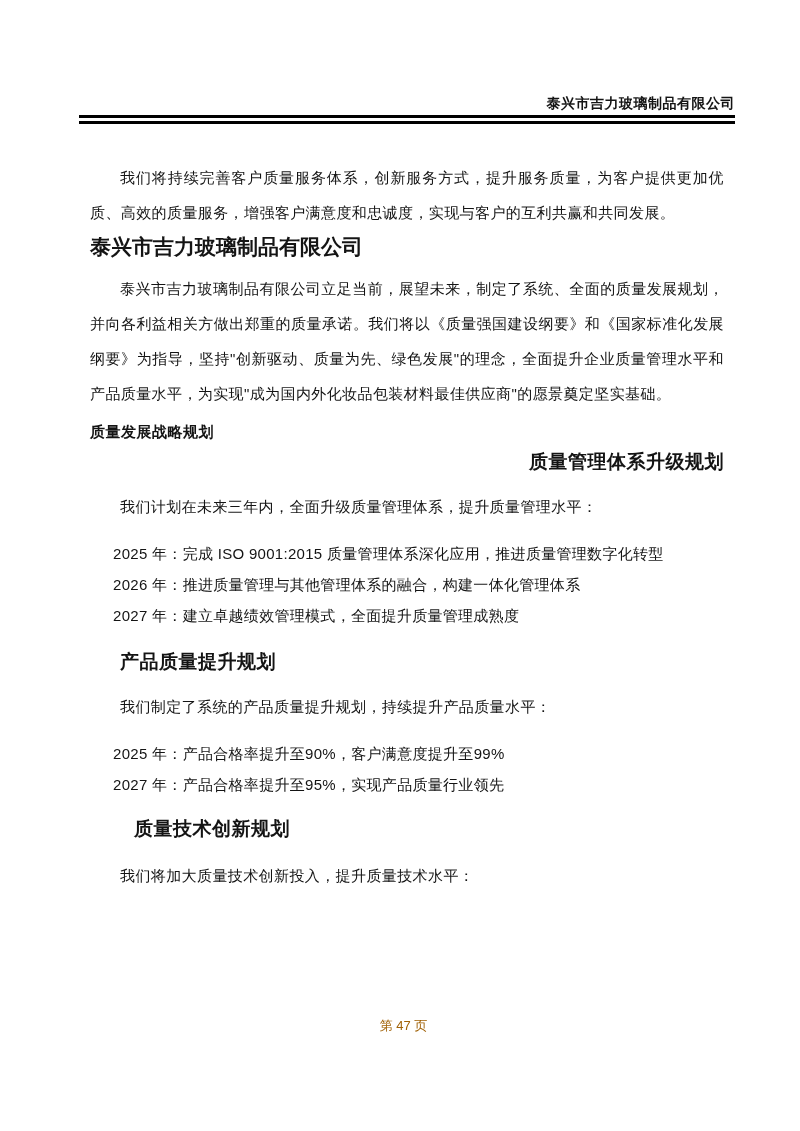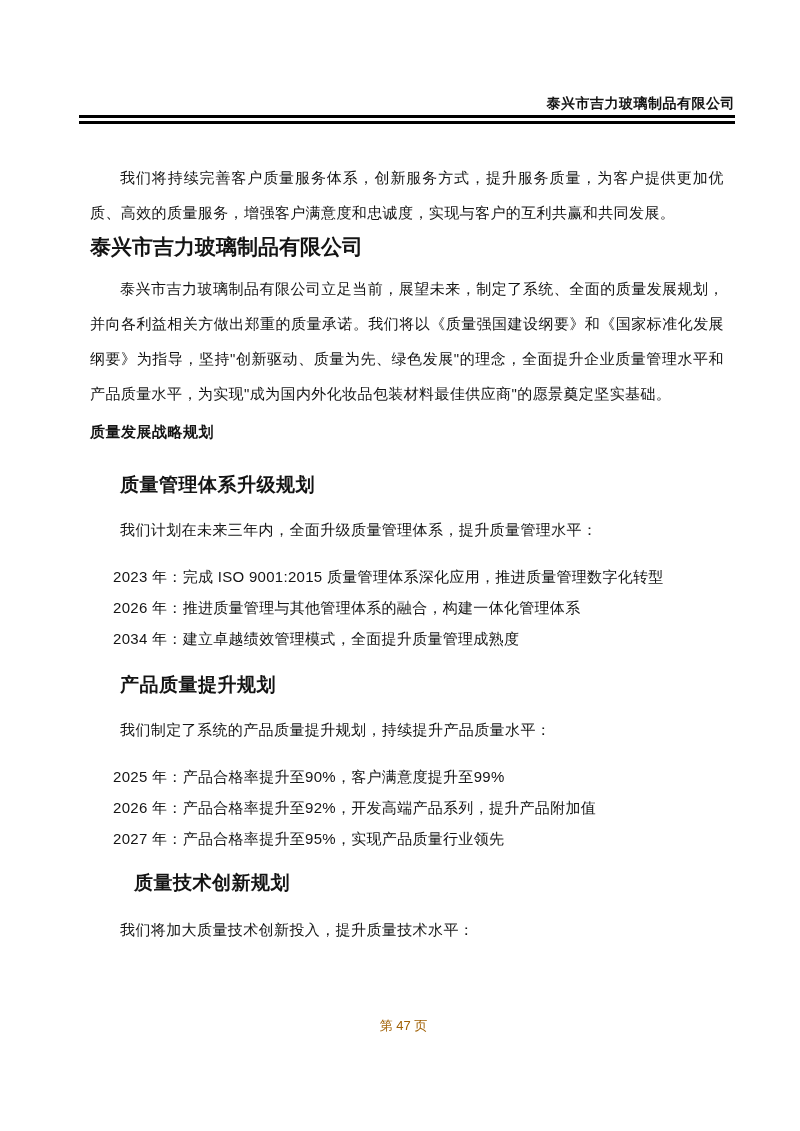--- a/index.html
+++ b/index.html
@@ -54,21 +54,21 @@
     line-height: 22px;
     letter-spacing: 0.5px;
   }
   .sub-head {
     margin: 18px 0 0 30px;
     font-size: 19px;
     font-weight: bold;
     line-height: 26px;
     letter-spacing: 0.5px;
   }
-  .section:nth-of-type(1) .sub-head { margin-top: 29px; }
+  .section:nth-of-type(1) .sub-head { margin-top: 6px; text-align: right; }
   .section:nth-of-type(3) .sub-head { margin-top: 16px; margin-left: 44px; }
   .section-intro { margin-top: 15px; font-family: Liberation Serif, serif; }
   .section:nth-of-type(3) .section-intro { margin-top: 17px; }
   .items { margin: 13px 0 0 23px; }
   .item {
     font-size: 15px;
     line-height: 31px;
     letter-spacing: 0.3px;
     white-space: nowrap;
   }
@@ -101,32 +101,31 @@
     <h1 class="h1">泰兴市吉力玻璃制品有限公司</h1>
 
     <p class="body-p indent p-after-h1">泰兴市吉力玻璃制品有限公司立足当前，展望未来，制定了系统、全面的质量发展规划，并向各利益相关方做出郑重的质量承诺。我们将以《质量强国建设纲要》和《国家标准化发展纲要》为指导，坚持"创新驱动、质量为先、绿色发展"的理念，全面提升企业质量管理水平和产品质量水平，为实现"成为国内外化妆品包装材料最佳供应商"的愿景奠定坚实基础。</p>
 
     <h2 class="strategy-heading">质量发展战略规划</h2>
 
     <section class="section">
       <h3 class="sub-head">质量管理体系升级规划</h3>
       <p class="body-p indent section-intro">我们计划在未来三年内，全面升级质量管理体系，提升质量管理水平：</p>
       <div class="items">
-        <div class="item">2023 年：完成 ISO 9001:2015 质量管理体系深化应用，推进质量管理数字化转型</div>
+        <div class="item">2025 年：完成 ISO 9001:2015 质量管理体系深化应用，推进质量管理数字化转型</div>
         <div class="item">2026 年：推进质量管理与其他管理体系的融合，构建一体化管理体系</div>
-        <div class="item">2034 年：建立卓越绩效管理模式，全面提升质量管理成熟度</div>
+        <div class="item">2027 年：建立卓越绩效管理模式，全面提升质量管理成熟度</div>
       </div>
     </section>
 
     <section class="section">
       <h3 class="sub-head">产品质量提升规划</h3>
       <p class="body-p indent section-intro">我们制定了系统的产品质量提升规划，持续提升产品质量水平：</p>
       <div class="items">
         <div class="item">2025 年：产品合格率提升至90%，客户满意度提升至99%</div>
-        <div class="item">2026 年：产品合格率提升至92%，开发高端产品系列，提升产品附加值</div>
         <div class="item">2027 年：产品合格率提升至95%，实现产品质量行业领先</div>
       </div>
     </section>
 
     <section class="section">
       <h3 class="sub-head">质量技术创新规划</h3>
       <p class="body-p indent section-intro">我们将加大质量技术创新投入，提升质量技术水平：</p>
     </section>
 
   </div>

